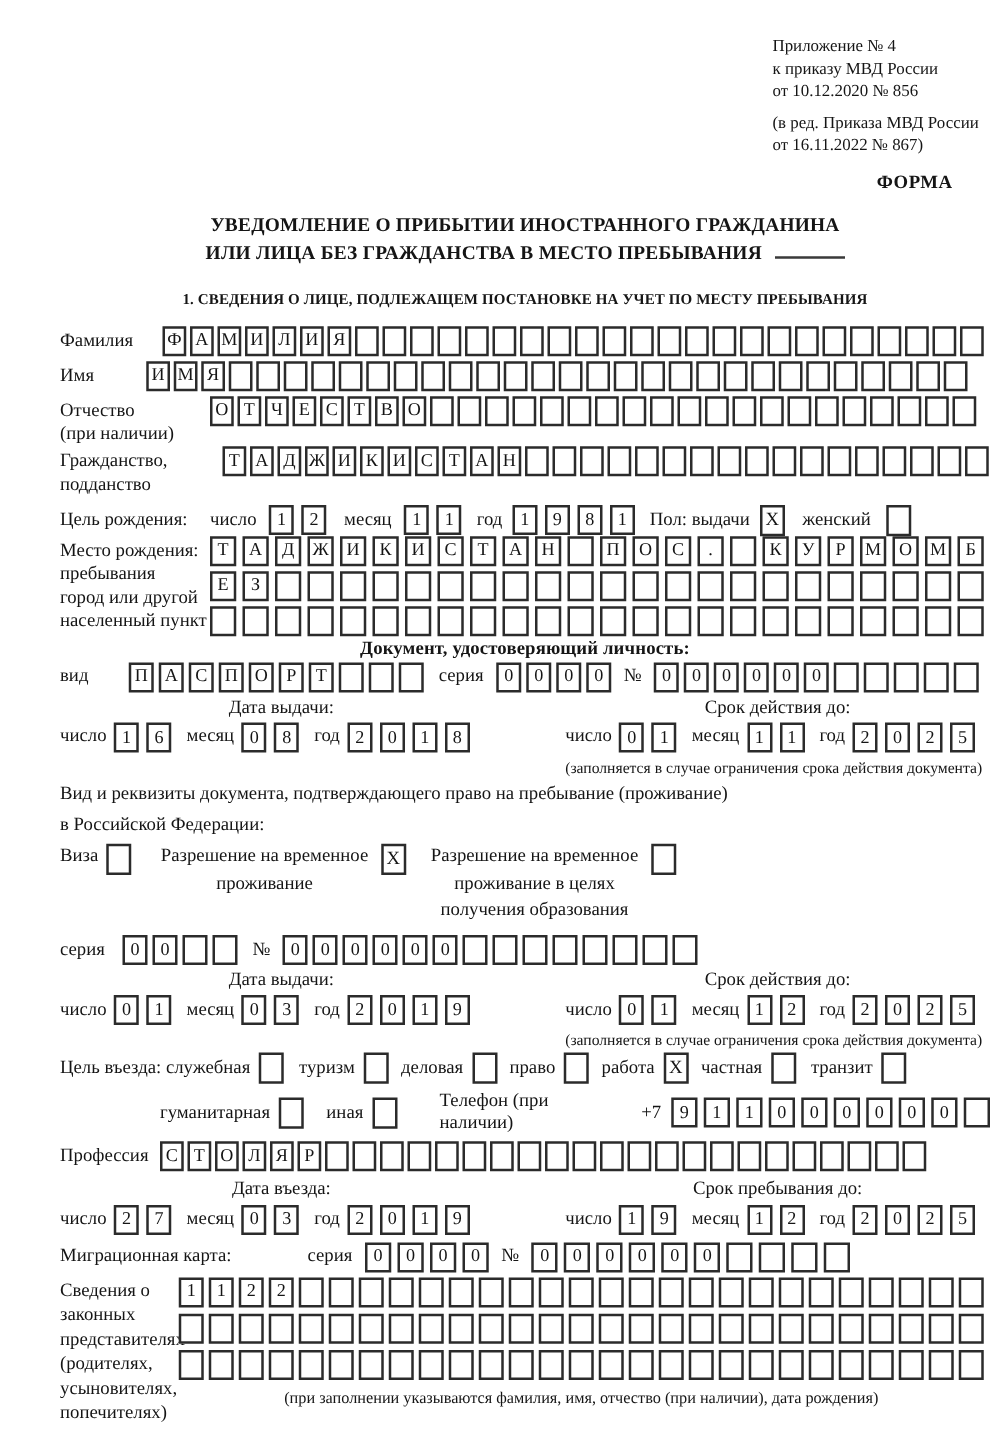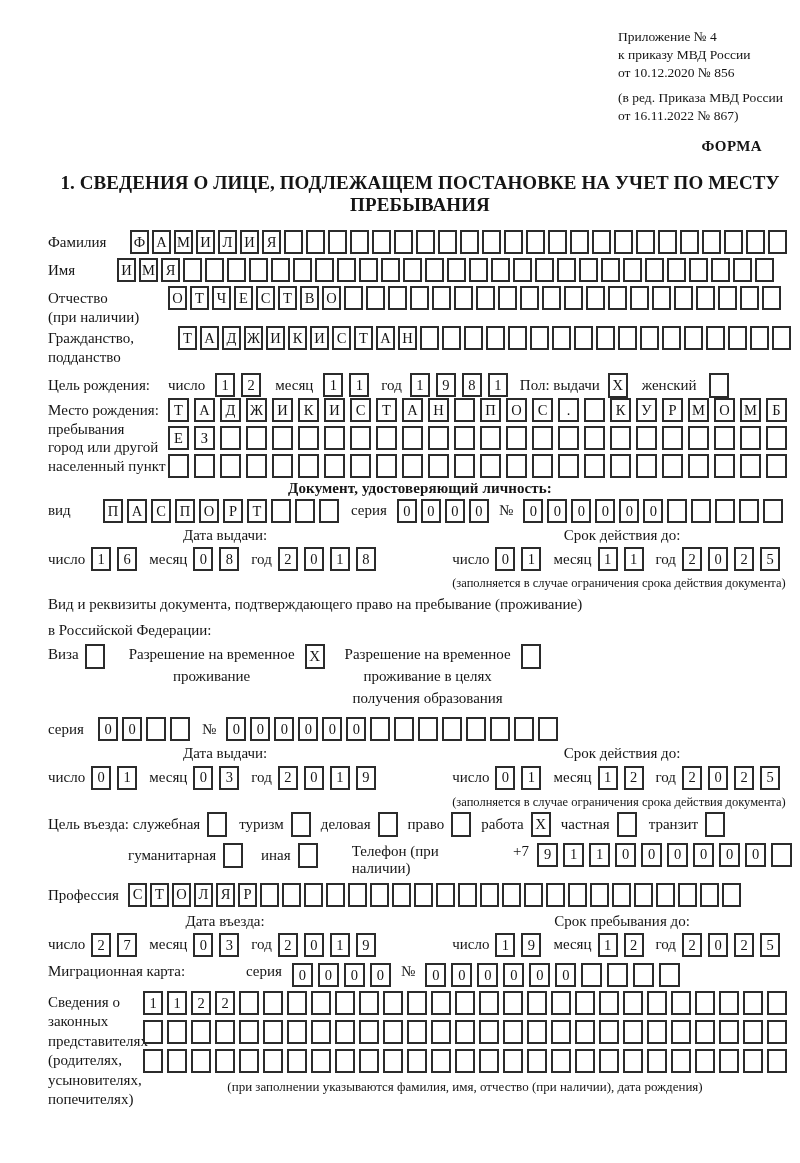--- a/index.html
+++ b/index.html
@@ -10,21 +10,21 @@
   .page{box-sizing:border-box;width:800px;height:932px;padding:28px 8px 0 48px;}
 
   
   .annex{margin-left:570px;width:186px;font-size:13.5px;line-height:1.33;}
   .annex .amend{margin-top:7px;}
   .form-label{margin-top:13px;margin-right:30px;text-align:right;font-weight:bold;font-size:15px;letter-spacing:.4px;}
 
   .title{margin-top:15px;text-align:center;font-weight:bold;font-size:15.5px;line-height:1.45;letter-spacing:.2px;}
   .blank-line{display:inline-block;width:56px;height:13px;border-bottom:2px solid #3a3a3a;margin-left:10px;}
 
-  .section-heading{margin-top:17px;text-align:center;font-weight:bold;font-size:19px;letter-spacing:.1px;}
+  .section-heading{margin-top:17px;text-align:center;font-weight:bold;font-size:12px;letter-spacing:.1px;}
 
   
   .frow{display:flex;align-items:flex-start;}
   .flabel{flex:none;padding-top:3px;line-height:1.25;}
   .cells{display:flex;gap:3px;flex:none;flex-wrap:nowrap;}
   .cells.sp4{gap:4px;}
   .cells.sp5{gap:5px;}
   .cell{
     flex:none;width:19px;height:24px;box-sizing:border-box;border:2px solid #2b2b2b;
     display:flex;align-items:center;justify-content:center;font-size:14.5px;line-height:1;background:#fff;
@@ -52,21 +52,21 @@
 
   
   .intro{line-height:1.3;}
   .options{display:flex;align-items:flex-start;}
   .option{display:flex;align-items:flex-start;}
   .option .checkbox{margin-left:10px;}
   .option-text{text-align:center;line-height:1.45;}
 
   .pair{display:flex;align-items:center;}
   .pair .checkbox{margin-left:7px;}
-  .inline-row{display:flex;align-items:flex-start;}
+  .inline-row{display:flex;align-items:center;}
 
   
   .reps{display:flex;align-items:flex-start;}
   .reps-labels{flex:none;width:95px;line-height:1.3;padding-top:2px;}
   .reps-right .cells{margin-bottom:5px;}
   .reps-note{font-size:13px;text-align:center;margin-top:6px;}
 
   .mt2{margin-top:2px;}.mt4{margin-top:4px;}.mt6{margin-top:6px;}.mt8{margin-top:8px;}.mt14{margin-top:14px;}
 </style>
 </head>
@@ -76,20 +76,24 @@
 
   <div class="annex">
     <div>Приложение № 4</div>
     <div>к приказу МВД России</div>
     <div>от 10.12.2020 № 856</div>
     <div class="amend">(в ред. Приказа МВД России</div>
     <div>от 16.11.2022 № 867)</div>
   </div>
   <div class="form-label">ФОРМА</div>
 
+  <div class="title">
+    <div>УВЕДОМЛЕНИЕ О ПРИБЫТИИ ИНОСТРАННОГО ГРАЖДАНИНА</div>
+    <div><span>ИЛИ ЛИЦА БЕЗ ГРАЖДАНСТВА В МЕСТО ПРЕБЫВАНИЯ</span><span class="blank-line"></span></div>
+  </div>
 
   <div class="section-heading">1. СВЕДЕНИЯ О ЛИЦЕ, ПОДЛЕЖАЩЕМ ПОСТАНОВКЕ НА УЧЕТ ПО МЕСТУ ПРЕБЫВАНИЯ</div>
 
   <div class="frow mt14">
     <div class="flabel" style="width:82px">Фамилия</div>
     <div class="cells">
         <span class="cell">Ф</span>
         <span class="cell">А</span>
         <span class="cell">М</span>
         <span class="cell">И</span>

